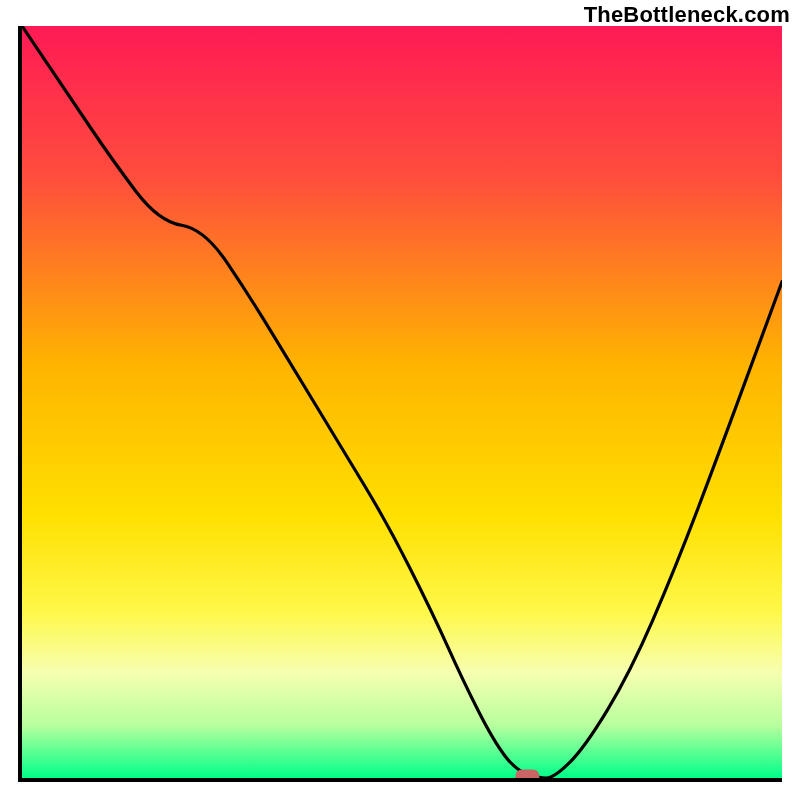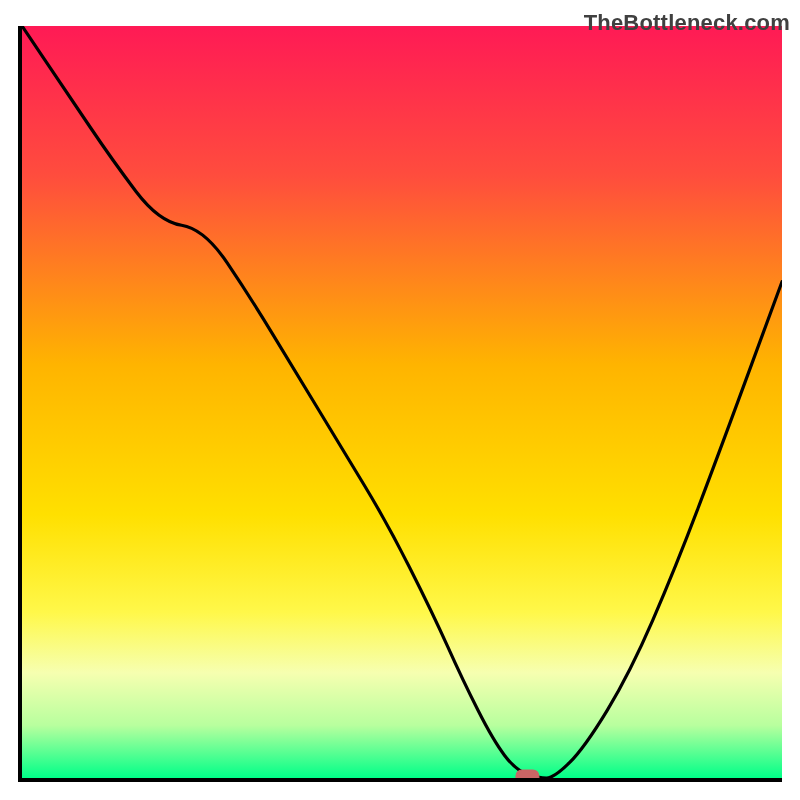--- a/index.html
+++ b/index.html
@@ -15,24 +15,23 @@
     width: 800px;
     height: 800px;
     box-sizing: border-box;
   }
   .watermark {
     position: absolute;
     top: 2px;
     right: 10px;
     font-size: 22px;
     font-weight: 600;
-    color: #404040;
+    color: #000000;
     letter-spacing: 0.2px;
     z-index: 10;
-    margin-top: 8px;
   }
   .plot-frame {
     position: absolute;
     left: 18px;
     top: 26px;
     width: 764px;
     height: 756px;
     border-left: 4px solid #000;
     border-bottom: 4px solid #000;
     box-sizing: border-box;

